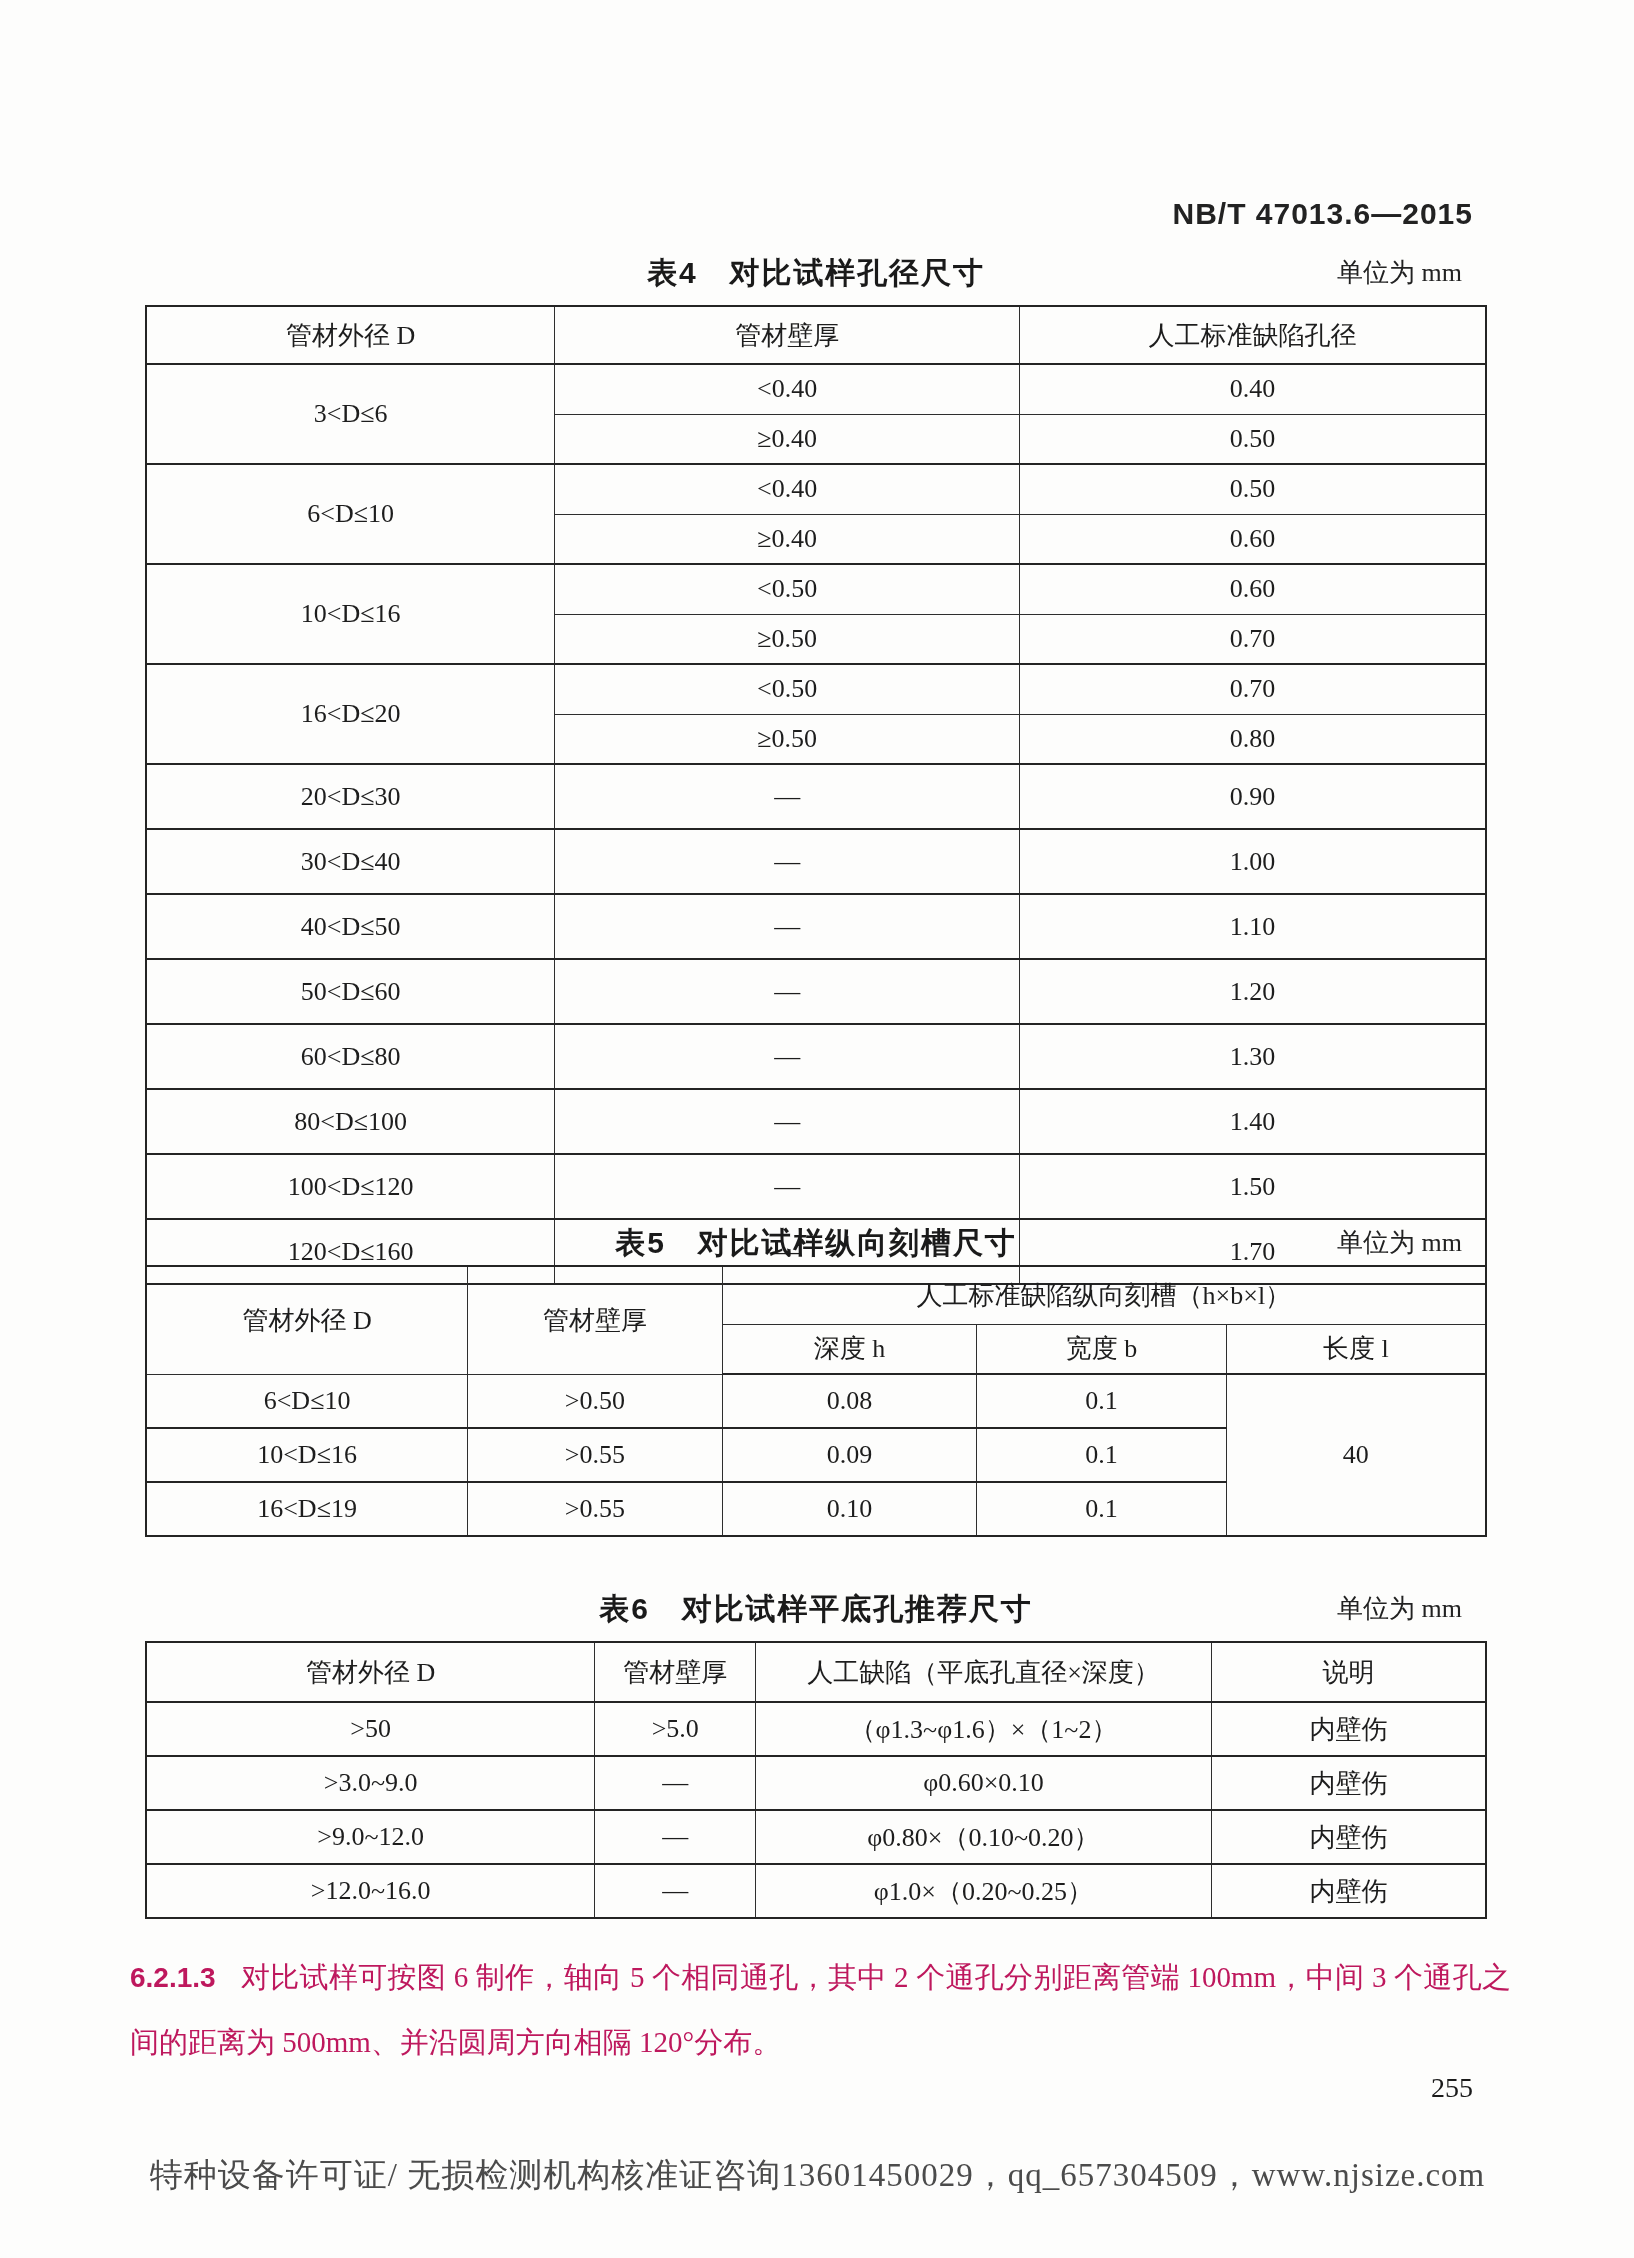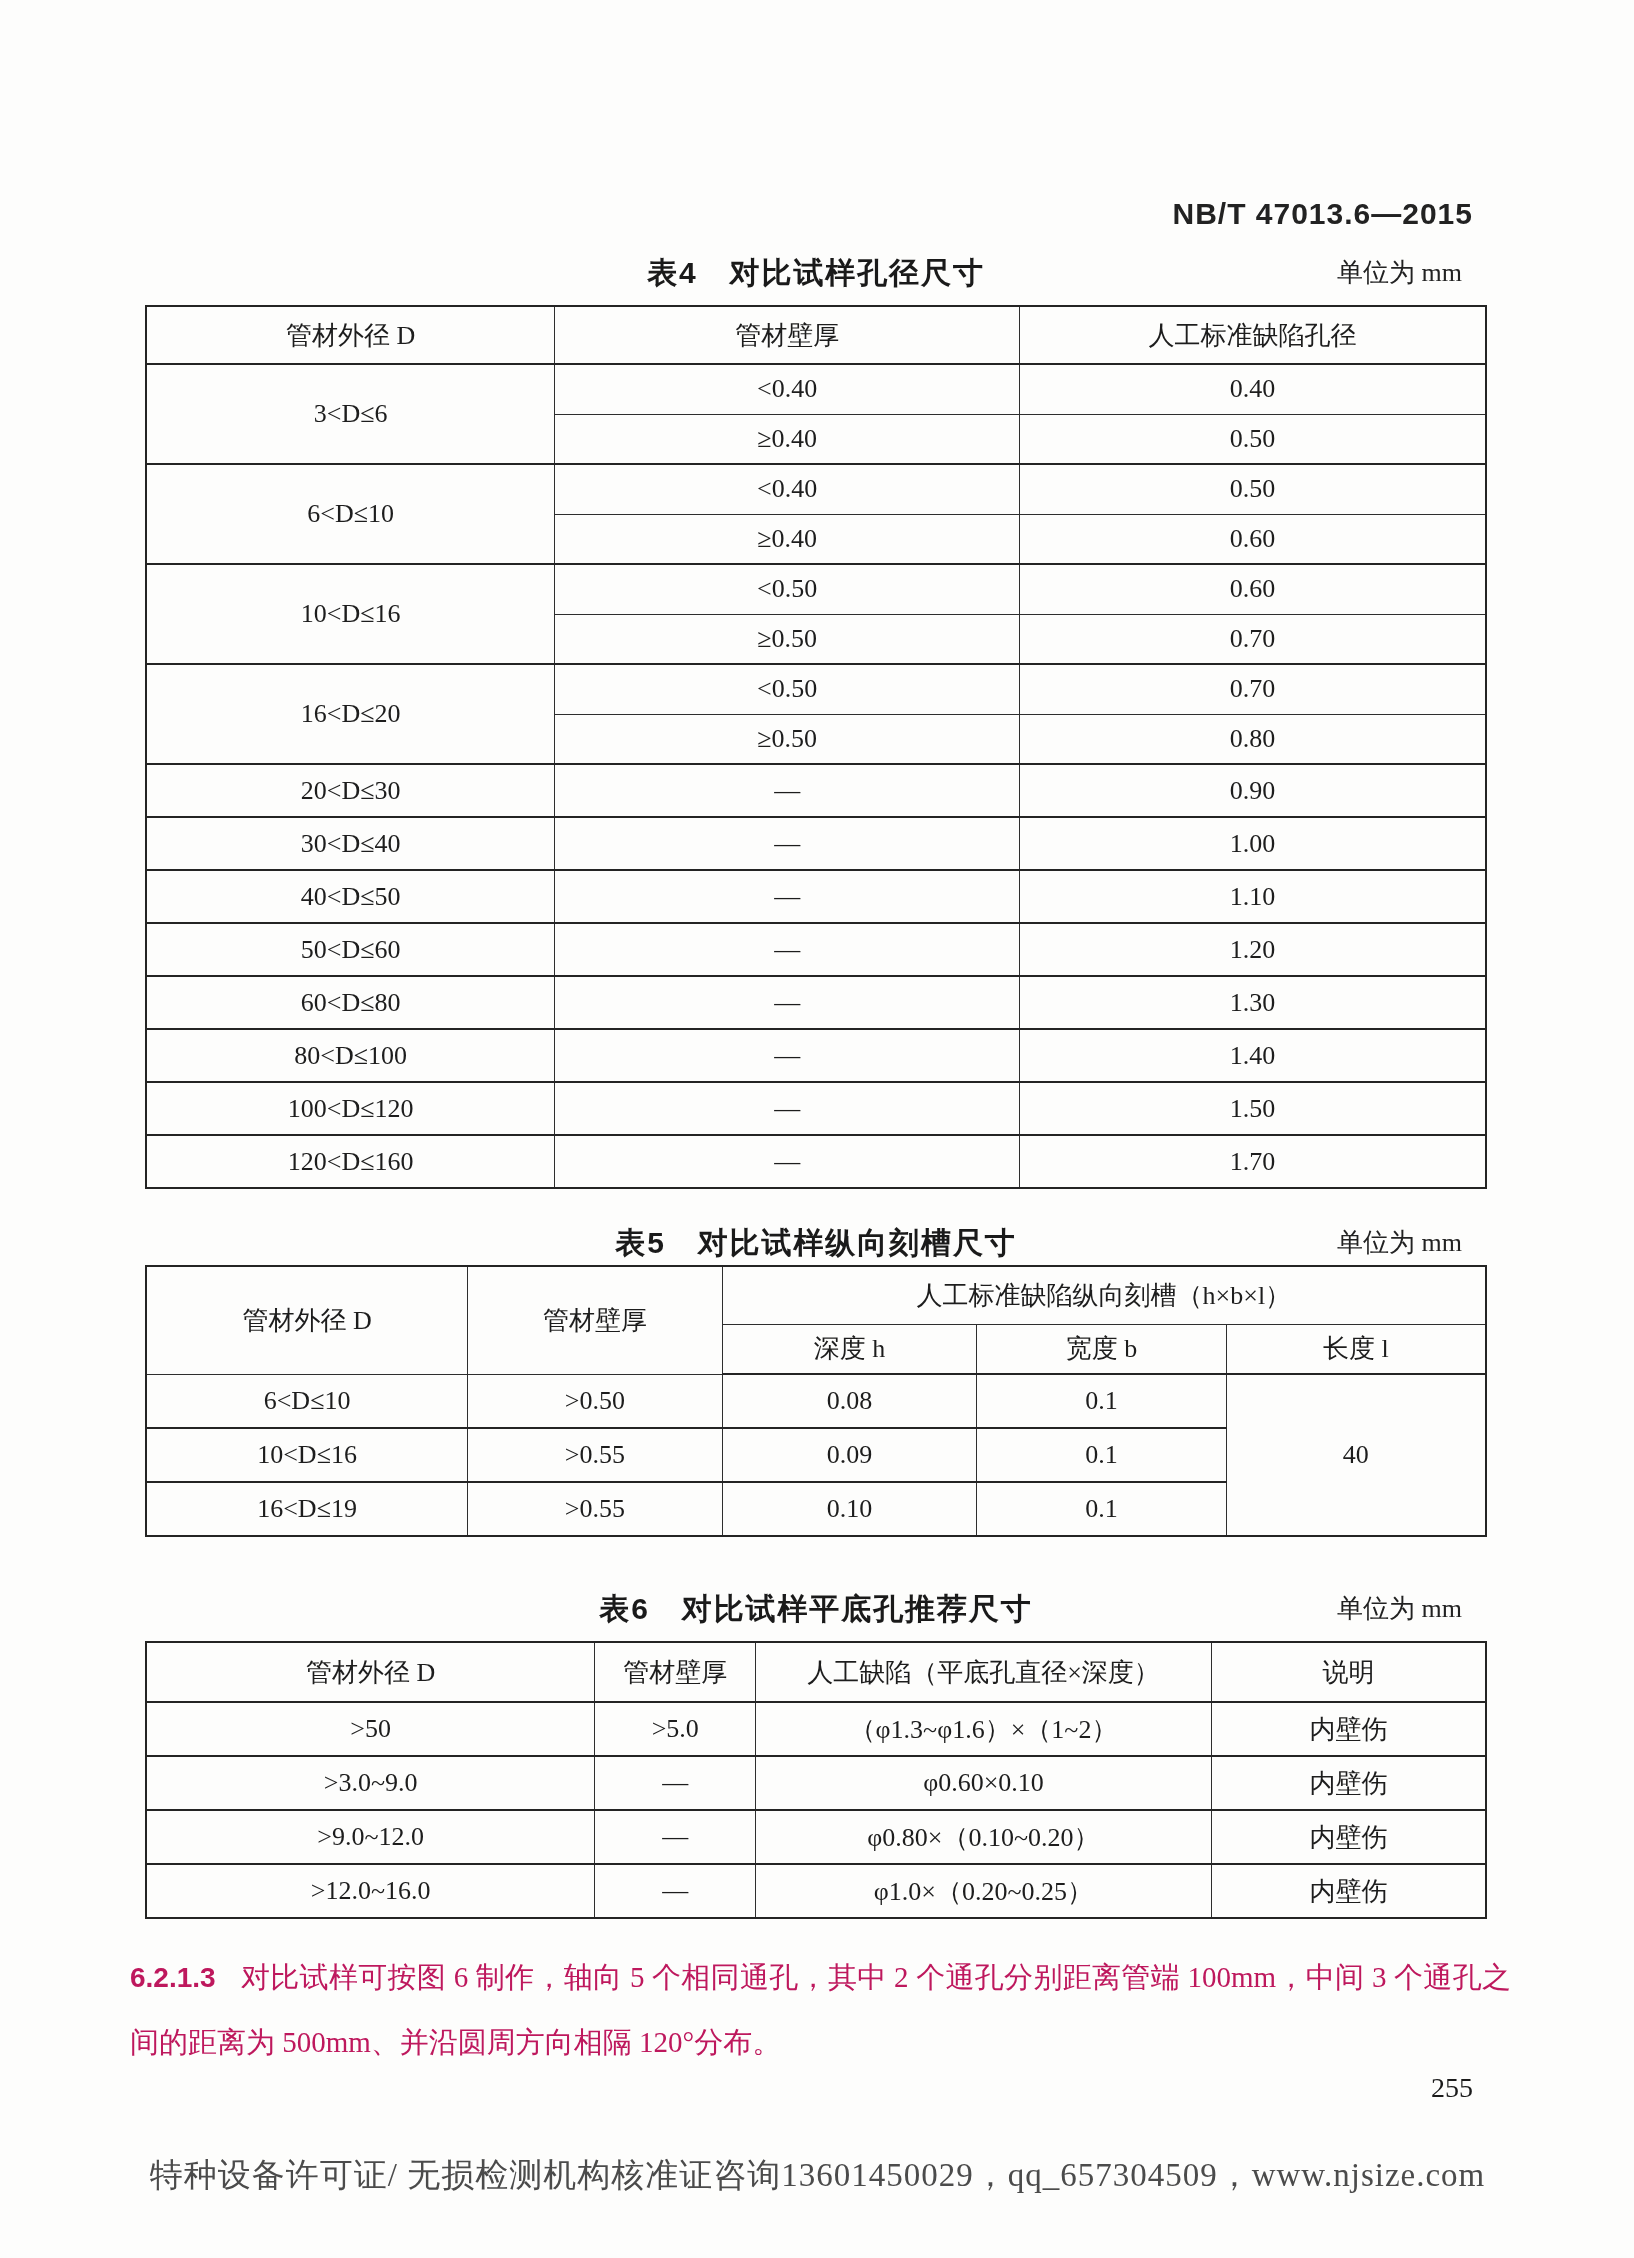--- a/index.html
+++ b/index.html
@@ -40,21 +40,21 @@
   td {
     border:1.4px solid #2e2e2e;
     text-align:center; vertical-align:middle;
     font-size:26px; color:#1d1d1d;
     padding:1.9px 3.9px;
   }
   tr.hdr td { border-bottom:2.9px solid #242424; }
   tr.major td { border-top:2.7px solid #242424; }
   .t4 tr.hdr td { height:58px; }
   .t4 tr.sub td, .t4 tr.grp td { height:50px; }
-  .t4 tr.single td { height:53px; }
+  .t4 tr.single td { height:65px; }
   .t5 tr.tier1 td { height:58px; }
   .t5 tr.tier2 td { height:50px; border-bottom:2.9px solid #242424; }
   .t5 tr.data td { height:54px; }
   .t6 tr.hdr td { height:60px; }
   .t6 tr.data td { height:54px;text-align:center; }
   .para {
     position:absolute; left:130px; width:1381px;
     font-size:29px; line-height:64px; color:#be185d;
     text-align:justify;
   }

